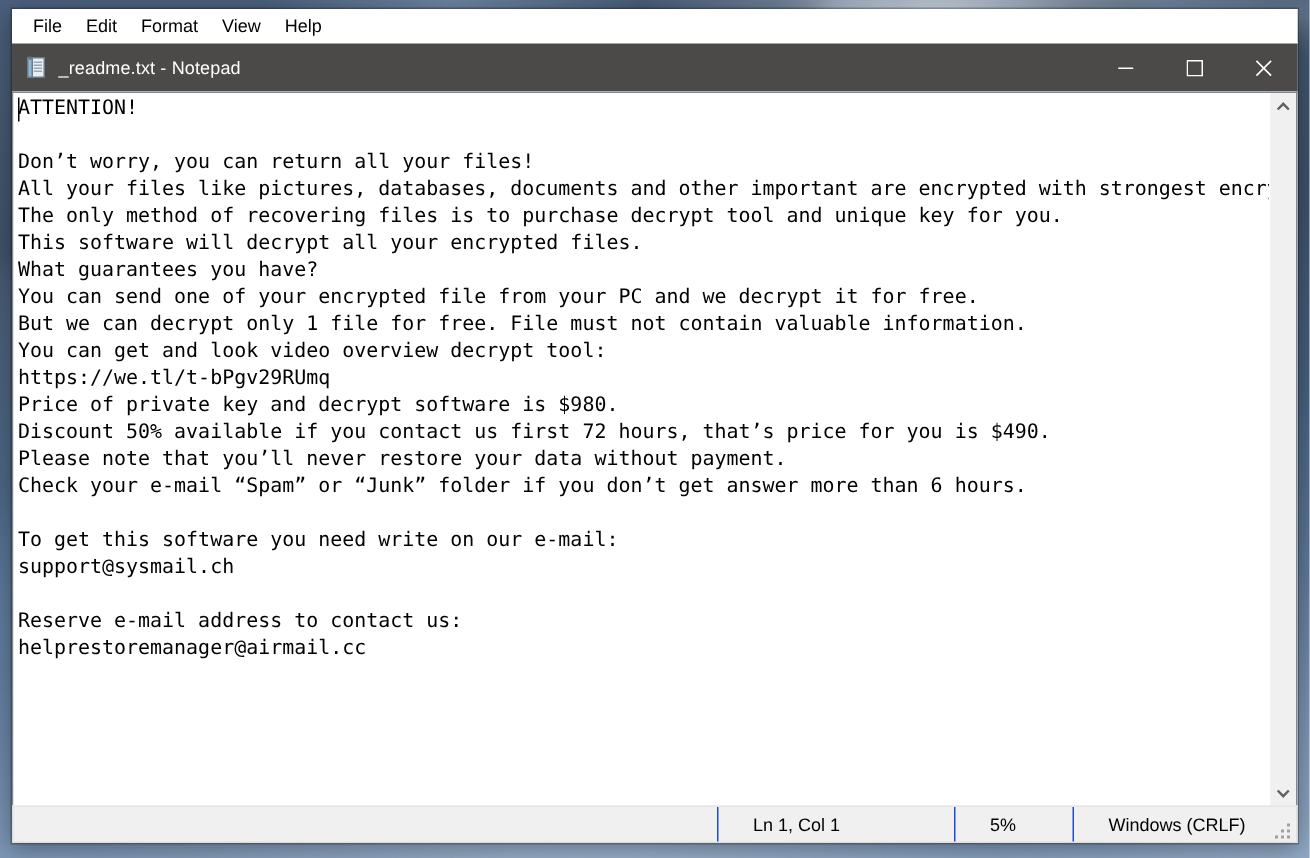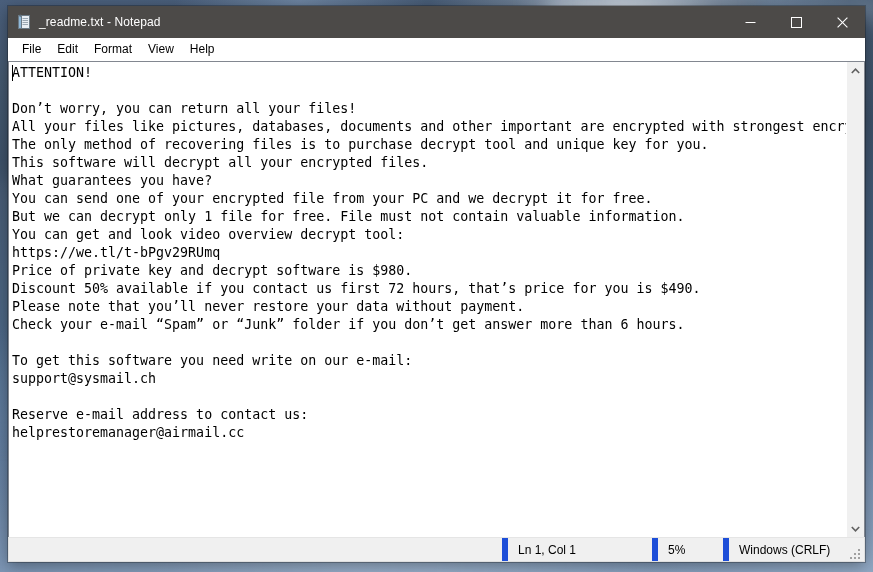--- a/index.html
+++ b/index.html
@@ -190,22 +190,22 @@
     display: flex;
     align-items: stretch;
     font-size: 12px;
     color: #000000;
     position: relative;
   }
   #status-spacer { flex: 1 1 auto; }
   .status-cell {
     display: flex;
     align-items: center;
-    border-left: 6px solid #1d4ed8;
-    padding-left: 10px;
+    border-left: 1px solid #1d4ed8;
+    padding-left: 23px;
     white-space: nowrap;
   }
   #status-linecol { width: 134px; }
   #status-zoom    { width: 55px; }
   #status-eol     { width: 125px; text-align: right; }
   #status-encoding{ width: 105px; }
   #resize-grip {
     position: absolute;
     right: 2px;
     bottom: 2px;
@@ -225,20 +225,28 @@
 <div id="desktop">
   <div class="blur-streak streak-a"></div>
   <div class="blur-streak streak-b"></div>
   <div class="blur-streak streak-c"></div>
   <div class="blur-streak streak-d"></div>
   <div class="blur-streak streak-e"></div>
   <div class="blur-streak streak-f"></div>
 </div>
 
 <div id="notepad-window">
+
+  <div id="menu-bar">
+    <div class="menu-item">File</div>
+    <div class="menu-item">Edit</div>
+    <div class="menu-item">Format</div>
+    <div class="menu-item">View</div>
+    <div class="menu-item">Help</div>
+  </div>
 
   <div id="title-bar">
     <div id="app-icon">
       <svg width="16" height="16" viewBox="0 0 16 16">
         <rect x="2.5" y="1.5" width="11" height="13" fill="#e8eef4" stroke="#6b7a86" stroke-width="1"></rect>
         <rect x="2.5" y="1.5" width="3" height="13" fill="#8fb8d8" stroke="#6b7a86" stroke-width="1"></rect>
         <line x1="6.5" y1="4.5" x2="12" y2="4.5" stroke="#9aa7b2" stroke-width="1"></line>
         <line x1="6.5" y1="6.5" x2="12" y2="6.5" stroke="#9aa7b2" stroke-width="1"></line>
         <line x1="6.5" y1="8.5" x2="12" y2="8.5" stroke="#9aa7b2" stroke-width="1"></line>
         <line x1="6.5" y1="10.5" x2="12" y2="10.5" stroke="#9aa7b2" stroke-width="1"></line>
@@ -258,28 +266,20 @@
           <rect x="0.5" y="0.5" width="10" height="10" fill="none" stroke="#ffffff" stroke-width="1"></rect>
         </svg>
       </div>
       <div class="win-btn" id="close-button">
         <svg width="11" height="11" viewBox="0 0 11 11">
           <line x1="0.6" y1="0.6" x2="10.4" y2="10.4" stroke="#ffffff" stroke-width="1.1"></line>
           <line x1="10.4" y1="0.6" x2="0.6" y2="10.4" stroke="#ffffff" stroke-width="1.1"></line>
         </svg>
       </div>
     </div>
-  </div>
-
-  <div id="menu-bar">
-    <div class="menu-item">File</div>
-    <div class="menu-item">Edit</div>
-    <div class="menu-item">Format</div>
-    <div class="menu-item">View</div>
-    <div class="menu-item">Help</div>
   </div>
 
   <div id="editor-row">
     <div id="text-area">
       <div id="caret"></div>
       <pre id="text-content">ATTENTION!
 
 Don’t worry, you can return all your files!
 All your files like pictures, databases, documents and other important are encrypted with strongest encryption and unique key.
 The only method of recovering files is to purchase decrypt tool and unique key for you.

